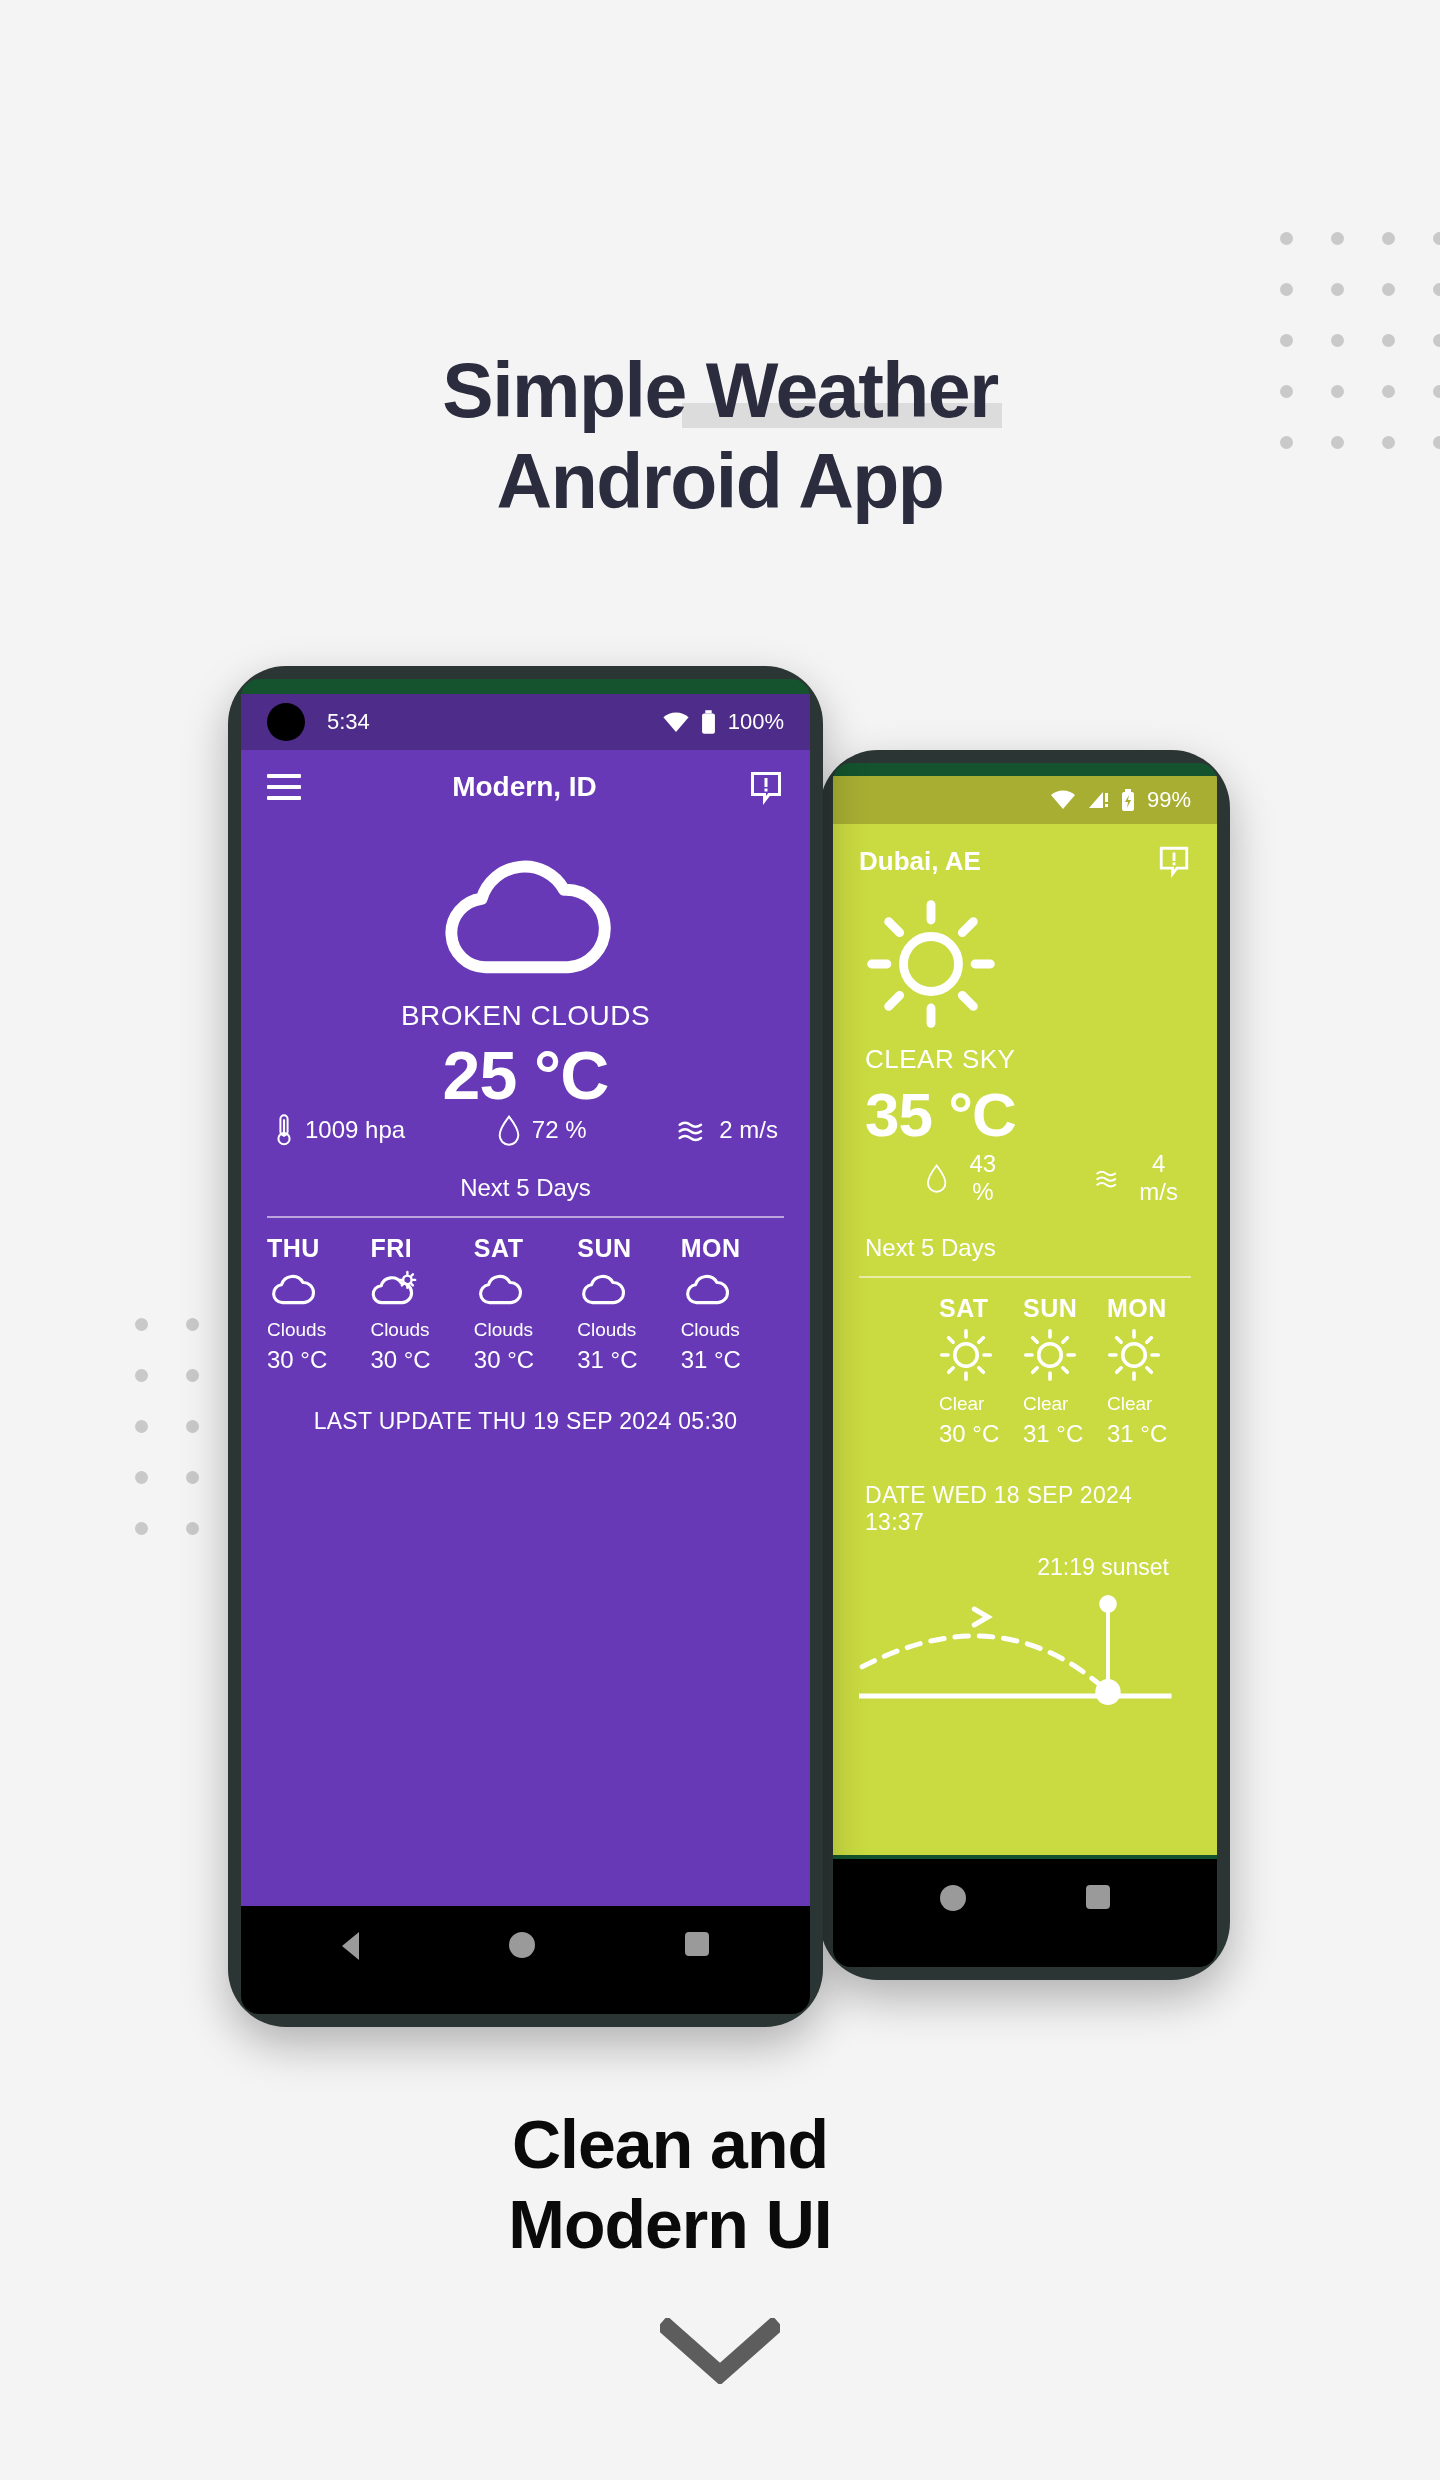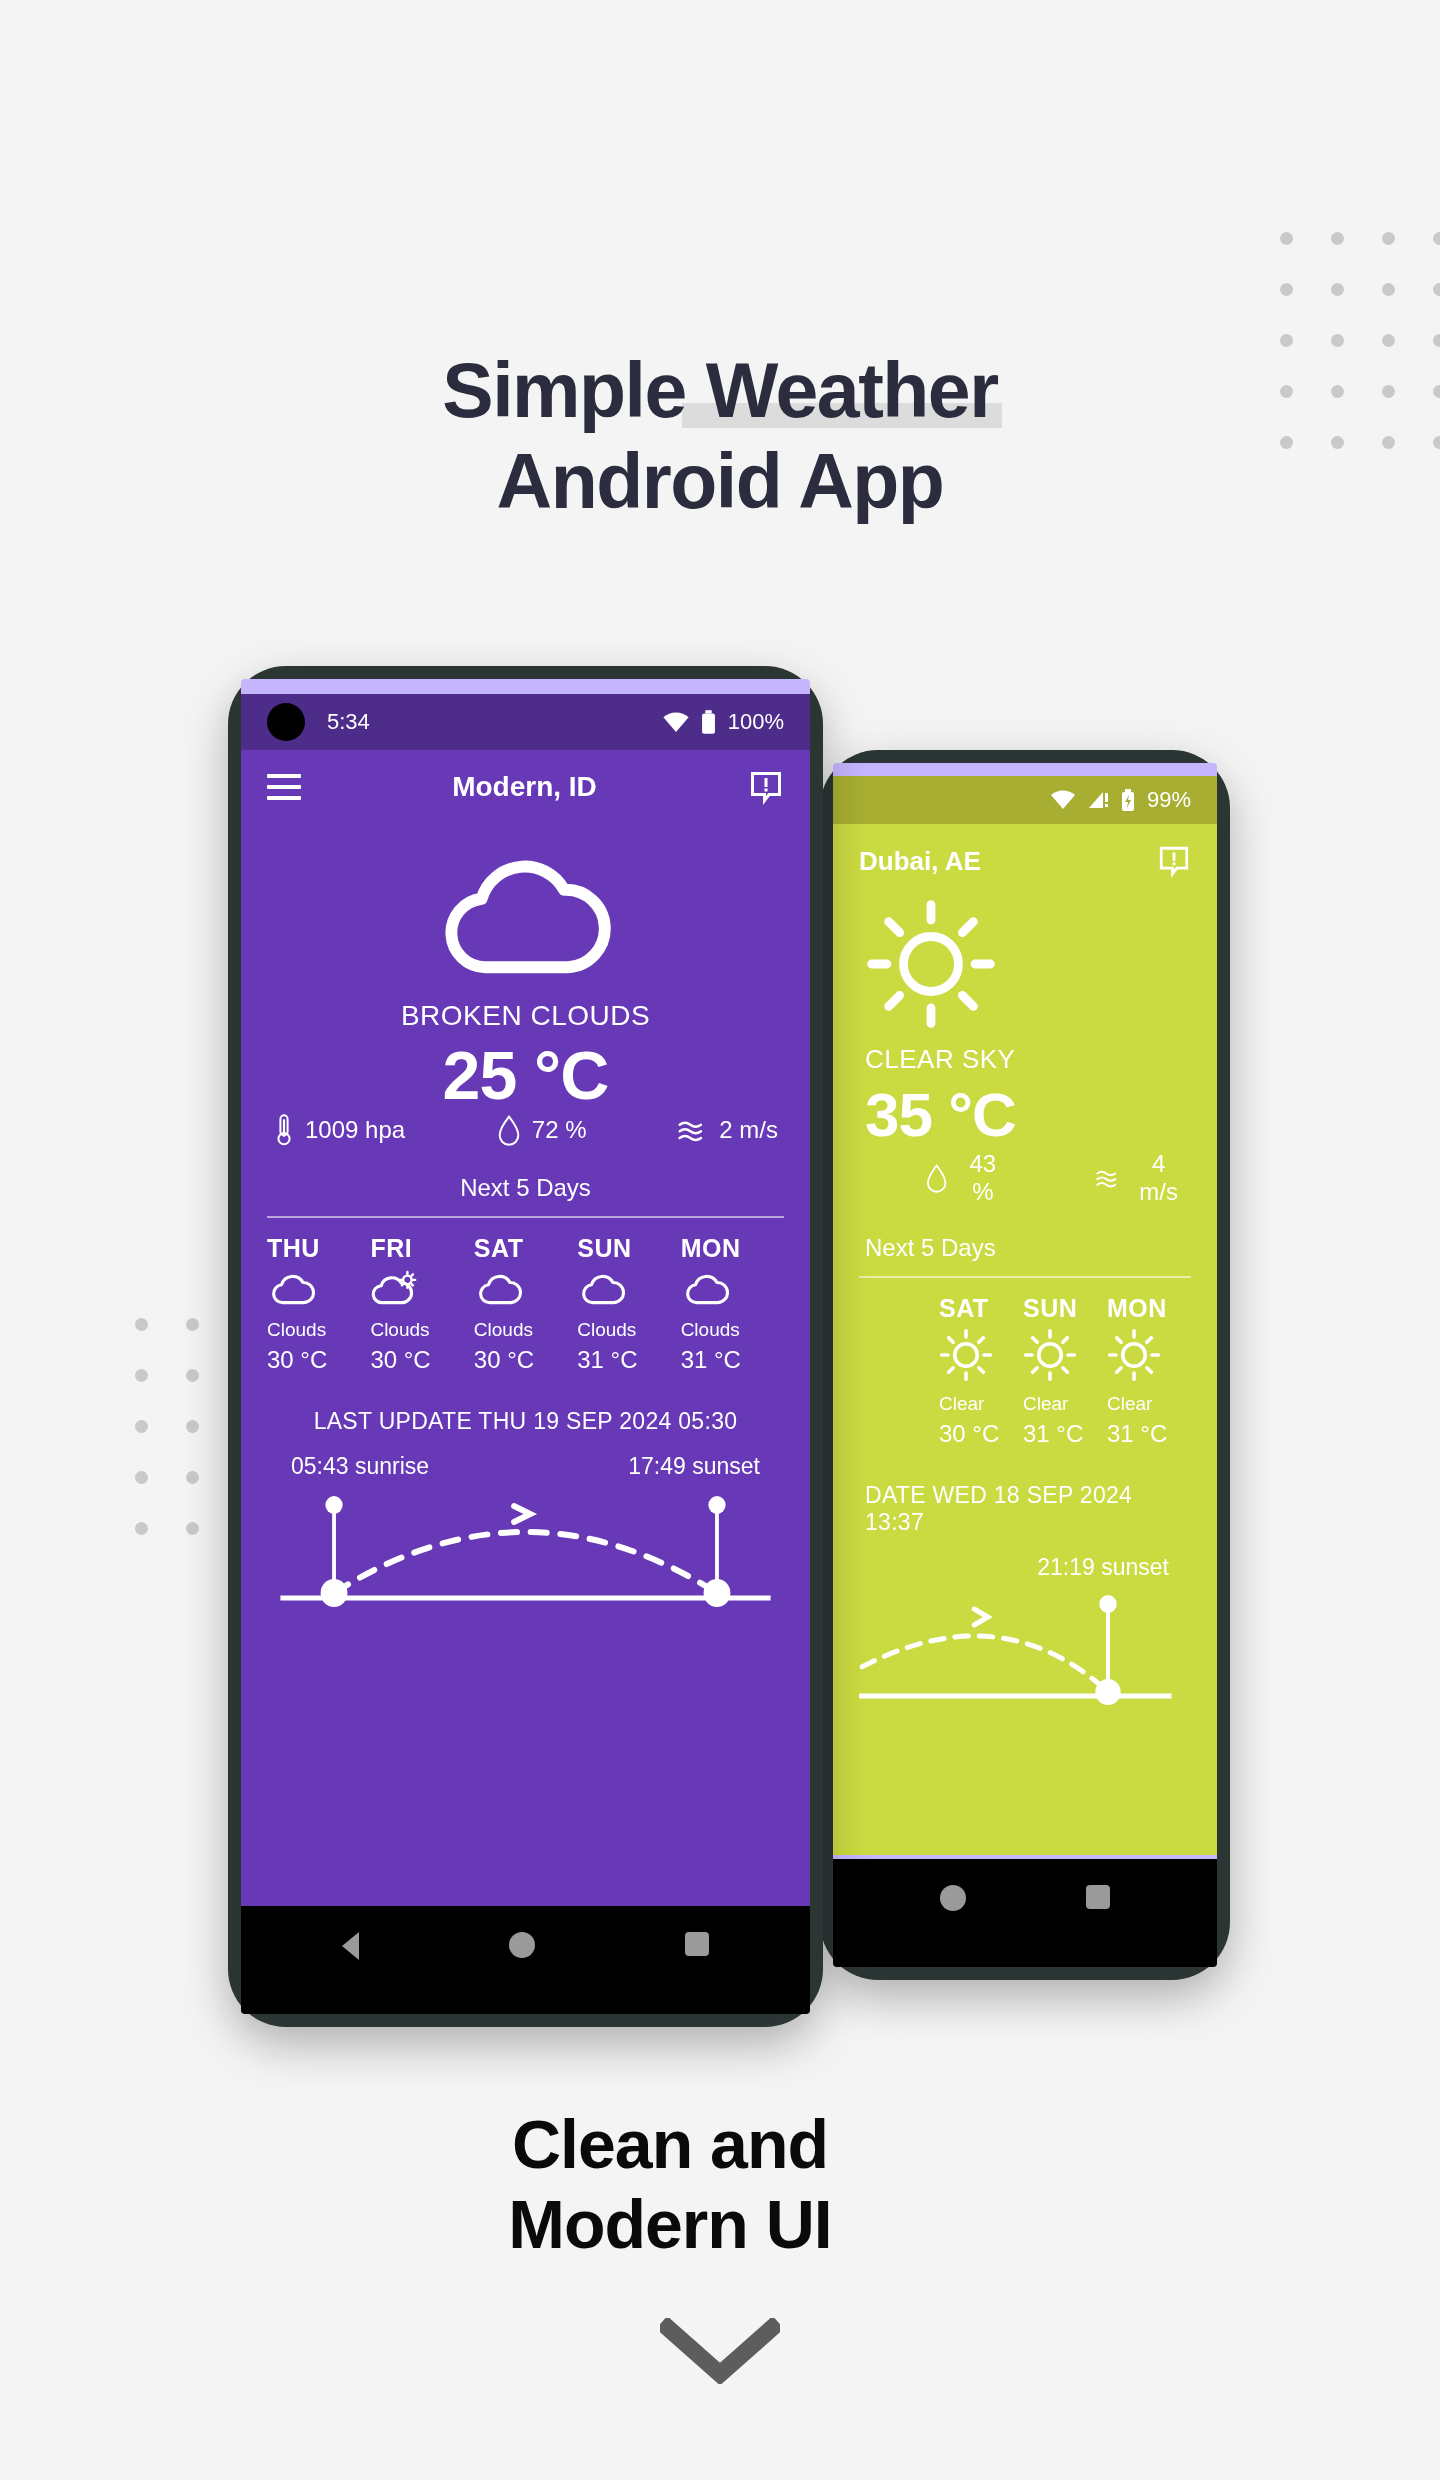--- a/index.html
+++ b/index.html
@@ -48,21 +48,21 @@
 
   
   .phone {
     position: absolute;
     border-radius: 58px;
     background: #2b3533;
     box-shadow: 0 18px 45px rgba(0,0,0,.28);
   }
   .phone-inner {
     position: absolute; inset: 13px;
-    border-radius: 4px; background: #c4b5fd; overflow: hidden; text-decoration: underline;
+    border-radius: 18px; background: #14532d; overflow: hidden; text-decoration: underline;
   }
   .screen { position: absolute; left: 0; right: 0; overflow: hidden; }
 
   
   #phone-green { left: 820px; top: 750px; width: 410px; height: 1230px; z-index: 1; }
   #phone-green .screen { top: 13px; bottom: 112px; }
   
   #phone-purple { left: 228px; top: 666px; width: 595px; height: 1361px; z-index: 2; }
   #phone-purple .screen { top: 15px; bottom: 108px; }
 
@@ -431,35 +431,20 @@
               <svg width="52" height="40" viewBox="0 0 32 24">
                   <path d="M9.5 21 a5.5 5.5 0 0 1 -0.6 -10.96 A7.2 7.2 0 0 1 22.1 8.6 a5.6 5.6 0 0 1 0.6 12.4 Z" fill="none" stroke="#fff" stroke-width="1.9" stroke-linejoin="round"></path>
                 </svg>
               <div class="fdesc">Clouds</div>
               <div class="ftemp">31 °C</div>
             </div>
           </div>
 
           <div class="lastupdate">LAST UPDATE THU 19 SEP 2024 05:30</div>
 
-          <div class="sun-wrap">
-            <div class="sun-label" style="left:24px;">05:43 sunrise</div>
-            <div class="sun-label" style="right:24px;">17:49 sunset</div>
-            <svg width="100%" height="120" viewBox="0 0 540 120" preserveAspectRatio="none" style="position:absolute;top:40px;left:0;">
-              <path d="M70 100 Q270 -22 470 100" fill="none" stroke="#fff" stroke-width="6" stroke-dasharray="17 14" stroke-linecap="round"></path>
-              <path d="M258 13 l17 8 l-17 8" fill="none" stroke="#fff" stroke-width="6" stroke-linecap="round"></path>
-              <line x1="70" y1="14" x2="70" y2="100" stroke="#fff" stroke-width="4"></line>
-              <circle cx="70" cy="12" r="9" fill="#fff"></circle>
-              <circle cx="70" cy="100" r="14" fill="#fff"></circle>
-              <line x1="470" y1="14" x2="470" y2="100" stroke="#fff" stroke-width="4"></line>
-              <circle cx="470" cy="12" r="9" fill="#fff"></circle>
-              <circle cx="470" cy="100" r="14" fill="#fff"></circle>
-              <line x1="14" y1="105" x2="526" y2="105" stroke="#fff" stroke-width="5"></line>
-            </svg>
-          </div>
         </div>
       </div>
 
       <div class="navbar">
         <div class="nav-back"></div>
         <div class="nav-home"></div>
         <div class="nav-recent"></div>
       </div>
     </div>
   </div>

